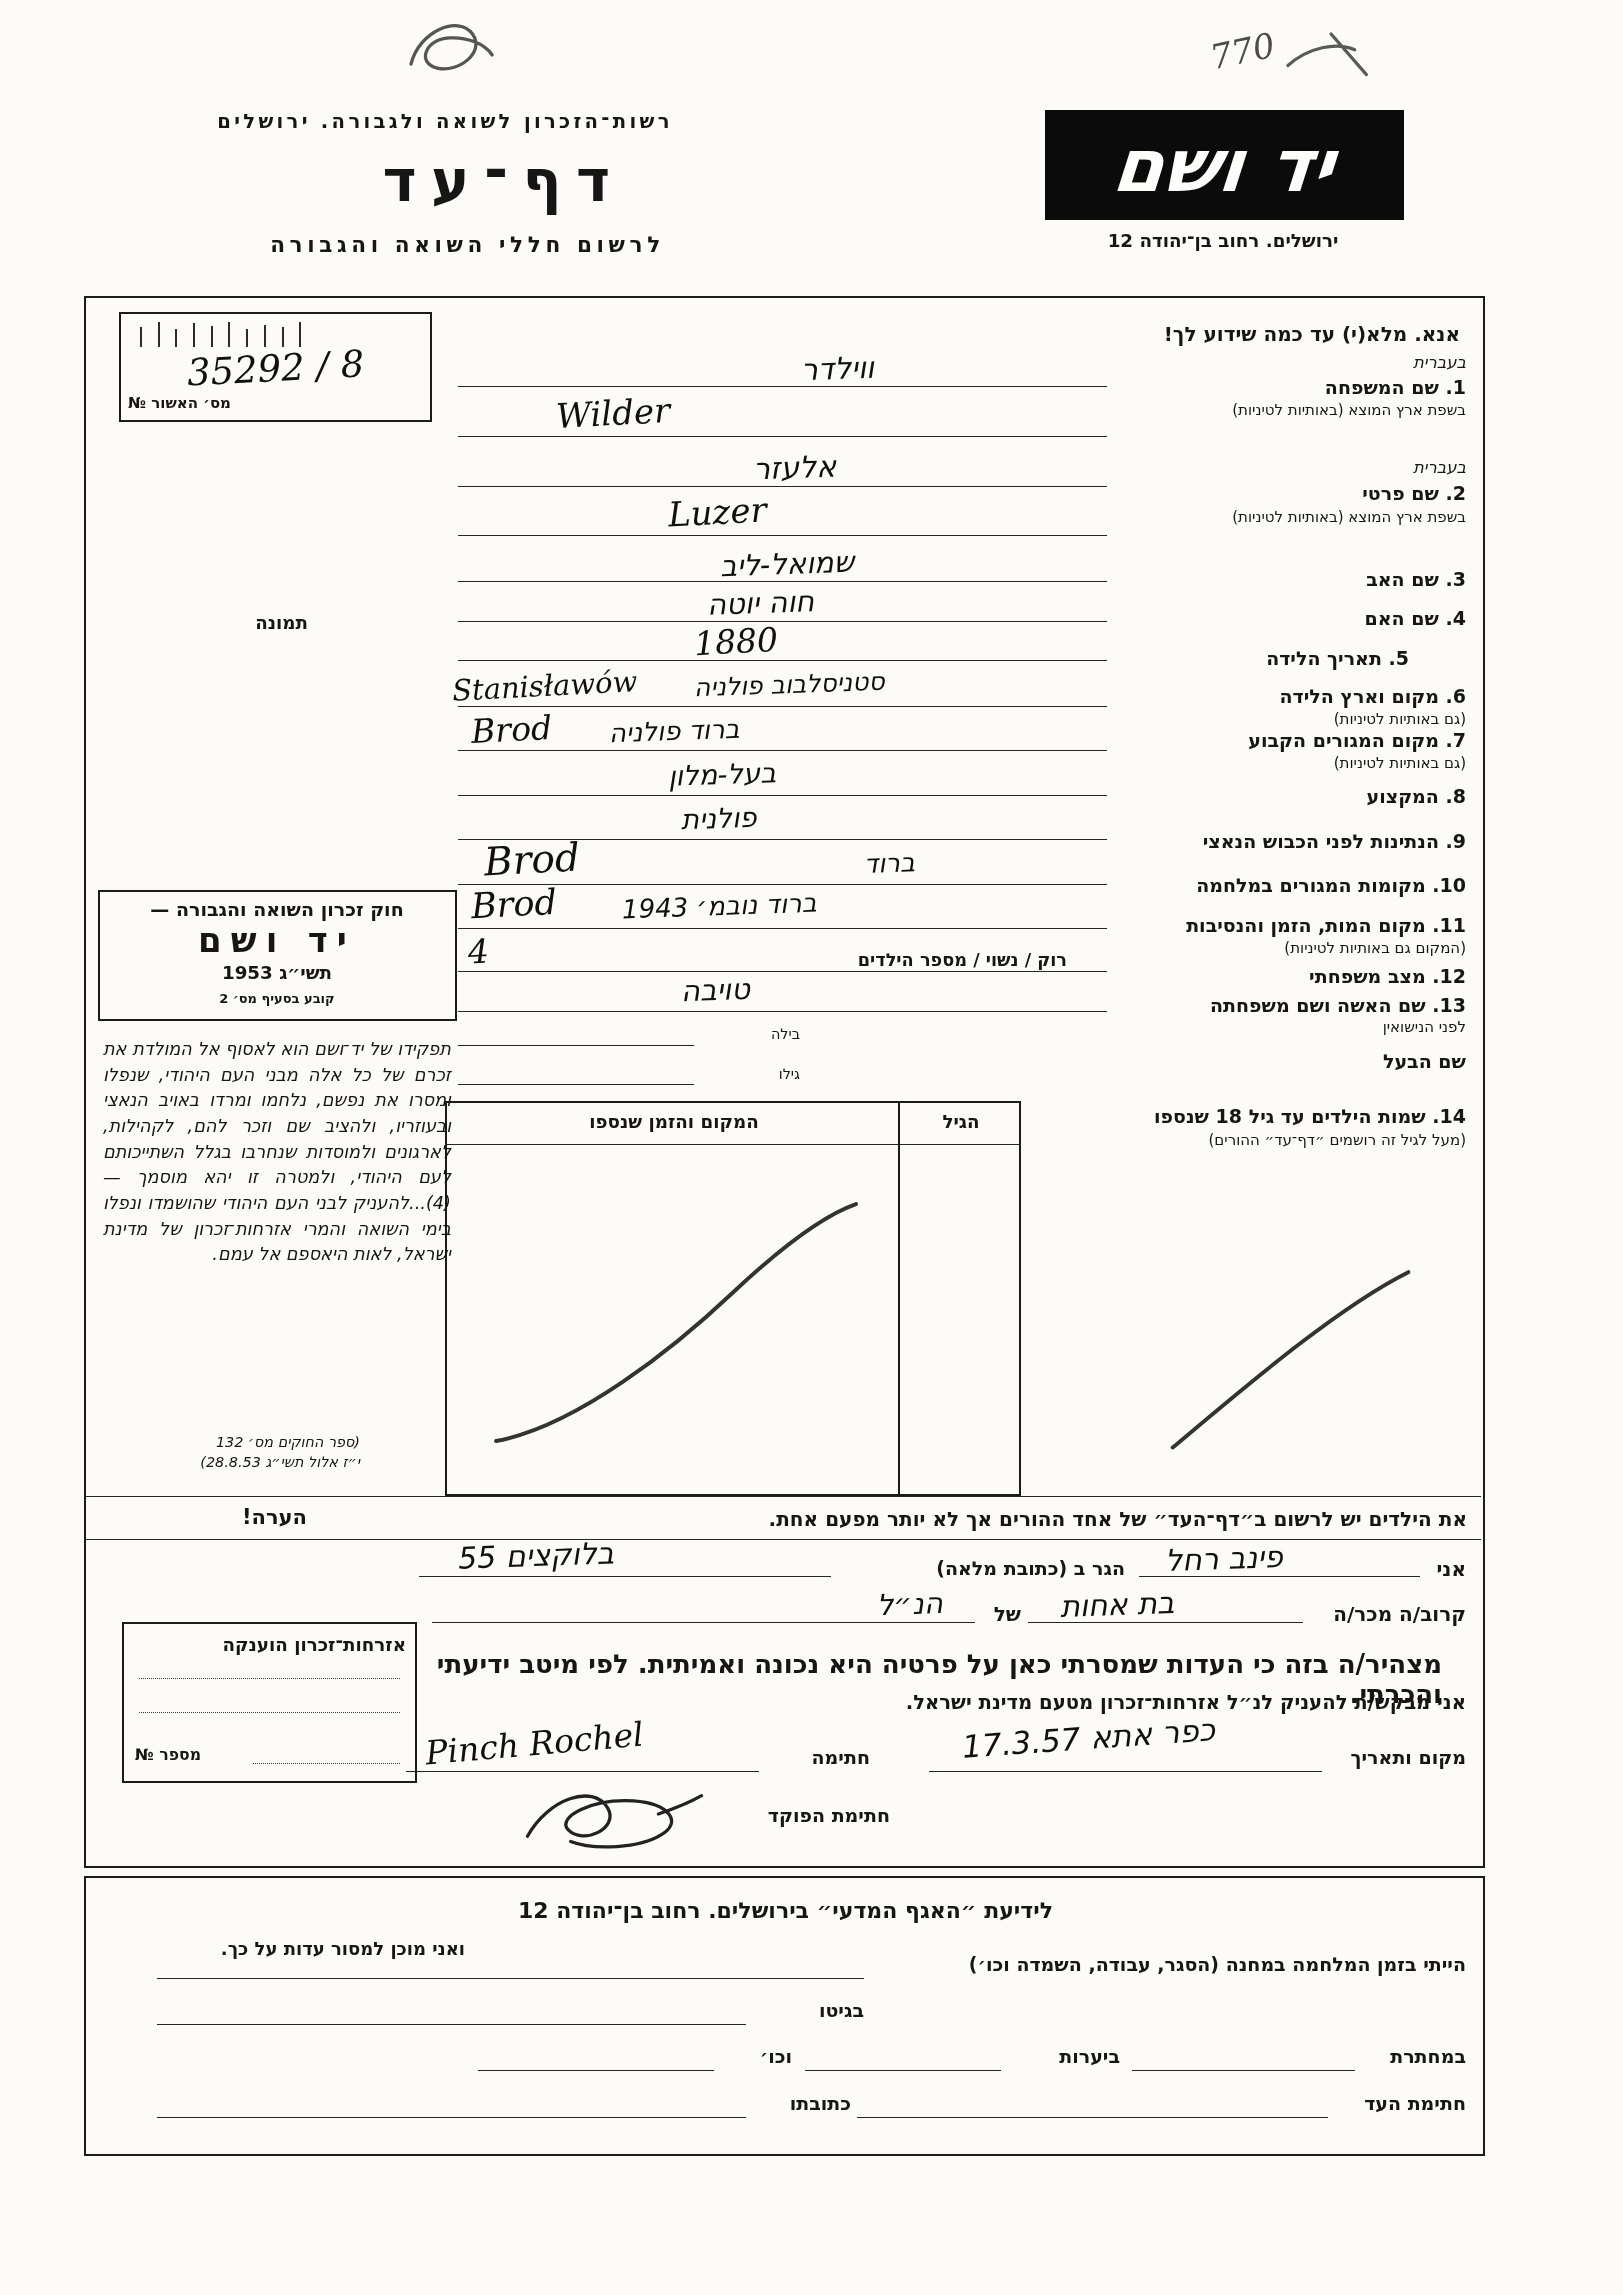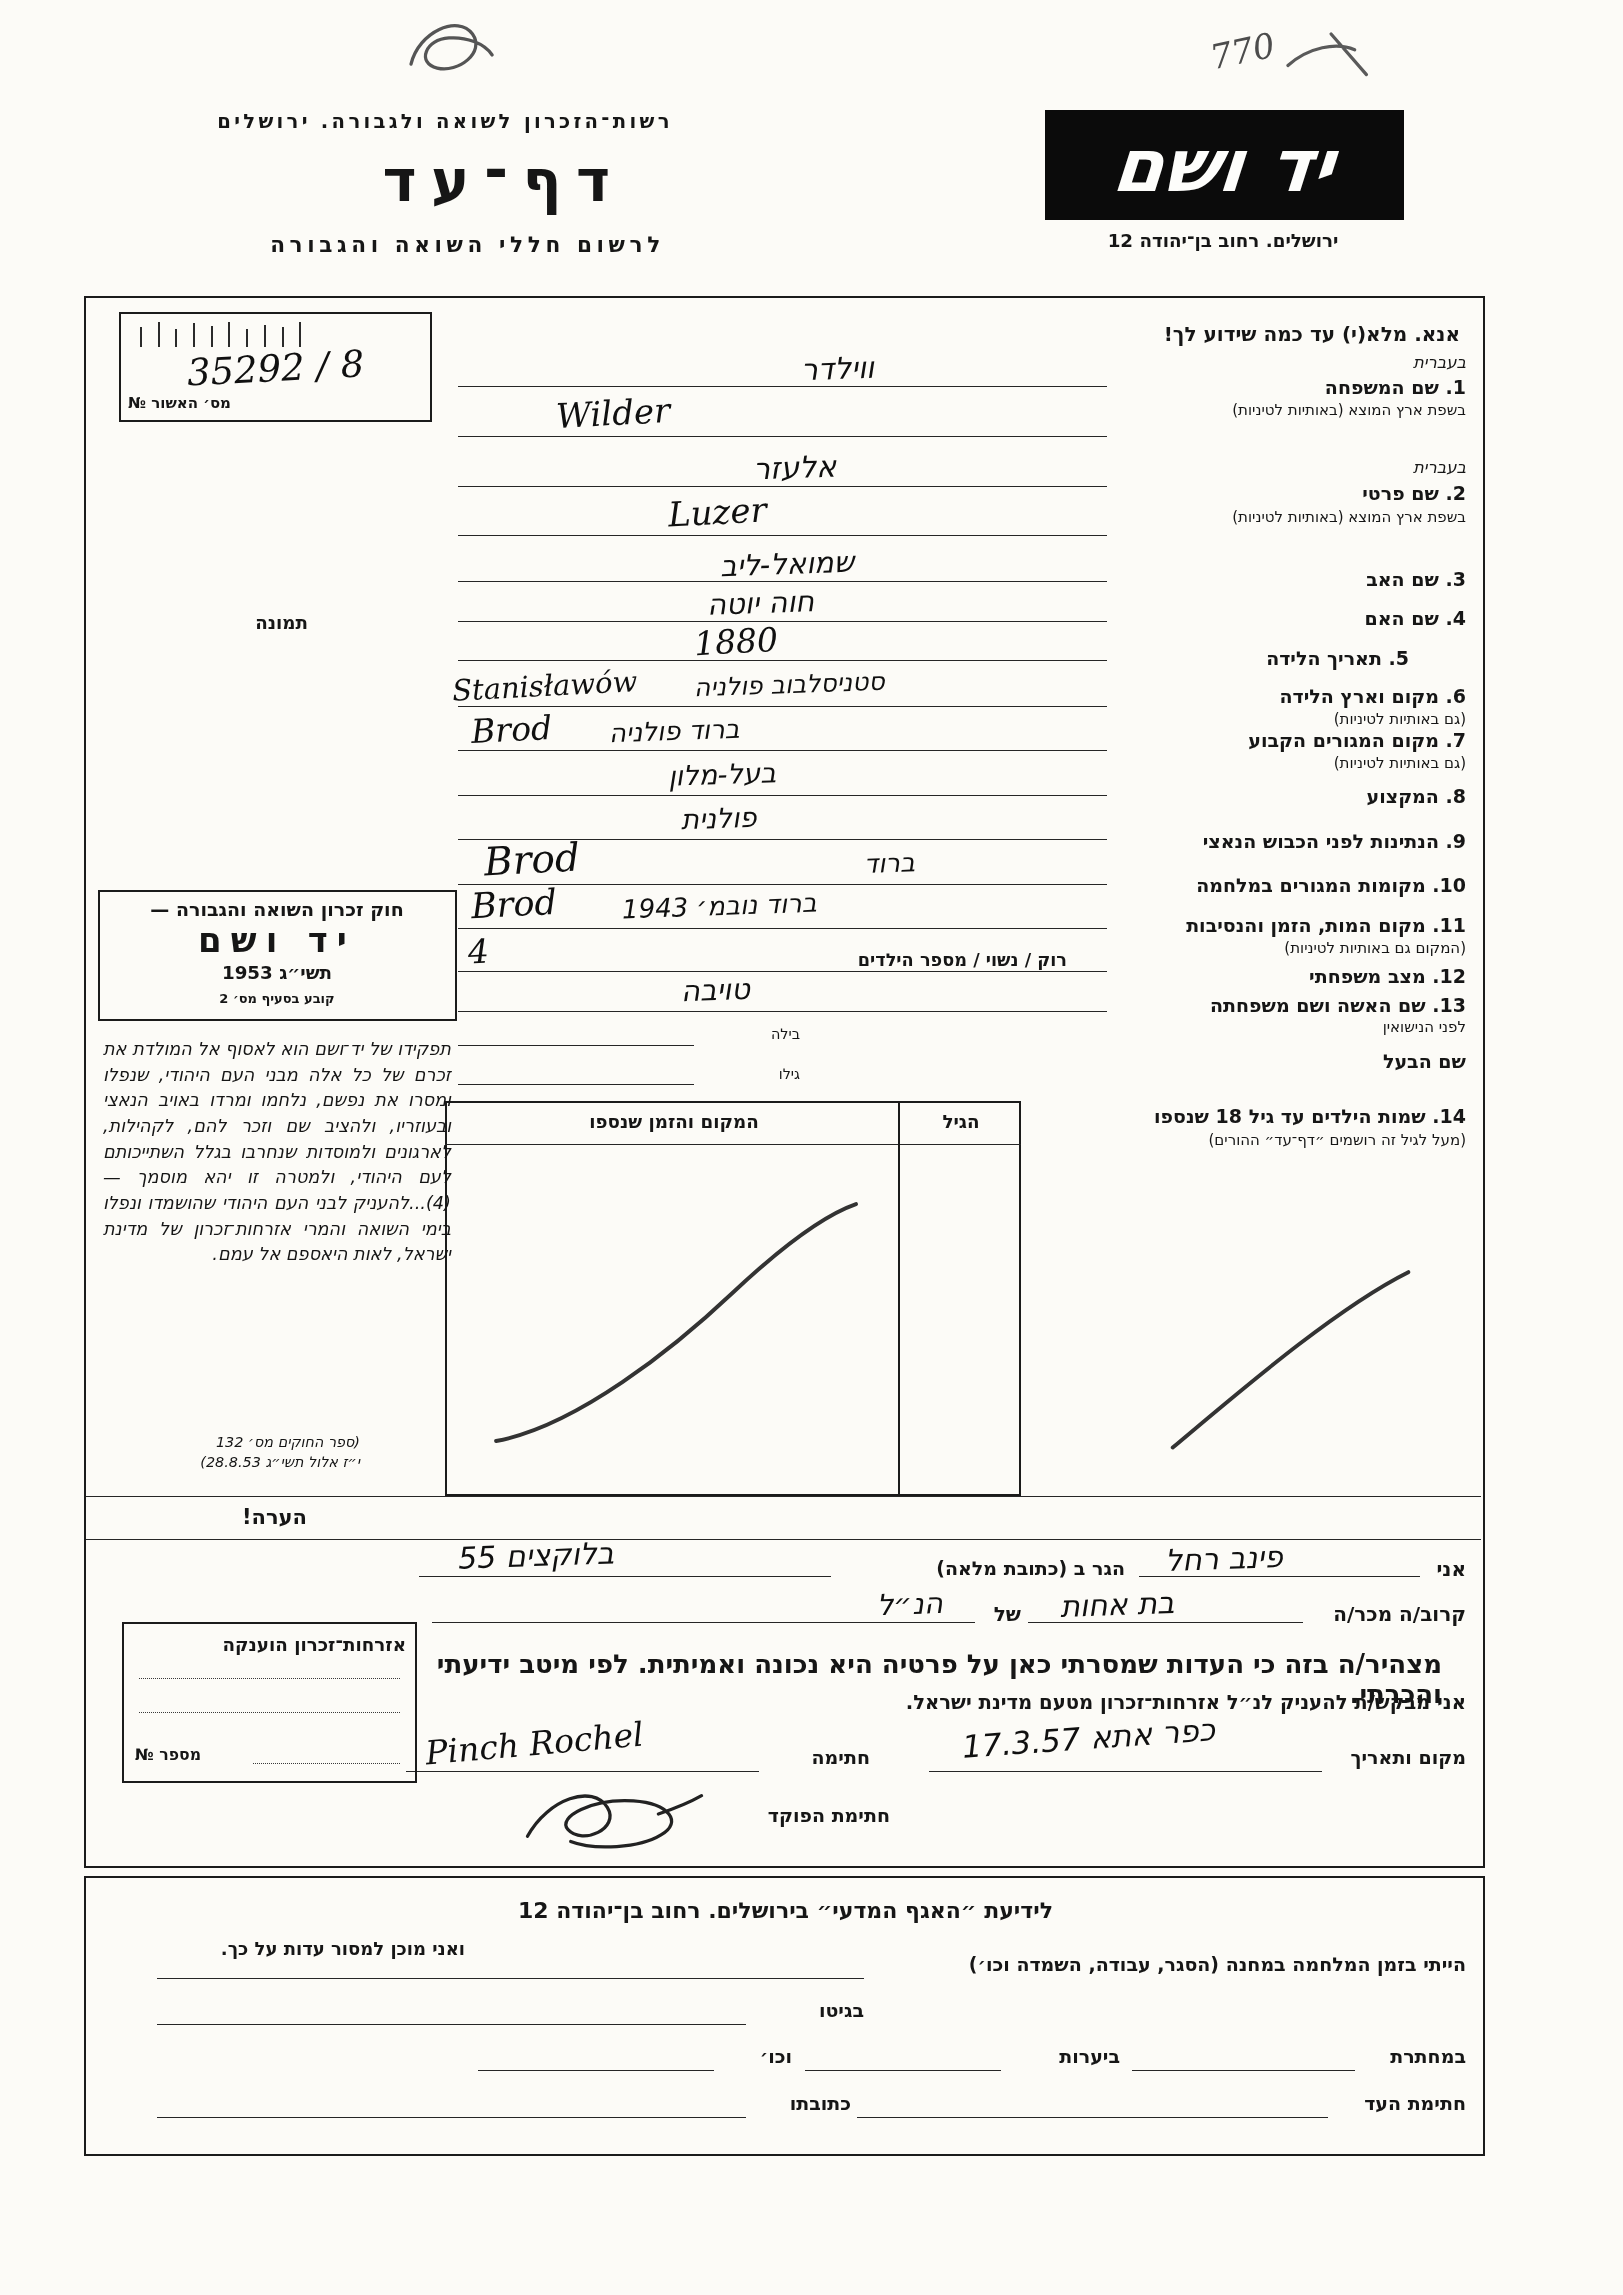--- a/index.html
+++ b/index.html
@@ -153,20 +153,21 @@
   <div style="position:absolute;left:898px;top:1101px;height:395px;border-left:2px solid #1b1b1b;z-index:1;"></div>
   <div class="lbl ctr" style="left:907px;top:1111px;width:108px;font-size:18.3px;">הגיל</div>
   <div class="lbl ctr" style="left:458px;top:1111px;width:432px;font-size:18.3px;">המקום והזמן שנספו</div>
 
   <div class="lbl" style="left:1034px;top:1105px;width:432px;">14. שמות הילדים עד גיל 18 שנספו</div>
   <div class="lbl sub" style="left:1034px;top:1131px;width:432px;">(מעל לגיל זה רושמים ״דף־עד״ ההורים)</div>
 
   <div class="line" style="left:86px;top:1496px;width:1395px;"></div>
   <div class="line" style="left:86px;top:1539px;width:1395px;"></div>
   <div class="lbl" style="left:189px;top:1505px;width:118px;font-size:21px;">הערה!</div>
+  <div class="lbl" style="left:367px;top:1507px;width:1100px;font-size:20px;">את הילדים יש לרשום ב״דף־העד״ של אחד ההורים אך לא יותר מפעם אחת.</div>
 
   <div class="lbl" style="left:1427px;top:1557px;width:39px;font-size:20px;">אני</div>
   <div class="hwh" style="left:1165px;top:1541px;font-size:30px;">פינב רחל</div>
   <div class="line" style="left:1139px;top:1576px;width:281px;"></div>
   <div class="lbl" style="left:844px;top:1557px;width:281px;">הגר ב (כתובת מלאה)</div>
   <div class="hwh" style="left:458px;top:1538px;font-size:30px;">בלוקצים 55</div>
   <div class="line" style="left:419px;top:1576px;width:412px;"></div>
 
   <div class="lbl" style="left:1309px;top:1602px;width:157px;font-size:20px;">קרוב/ה מכר/ה</div>
   <div class="hwh" style="left:1060px;top:1587px;font-size:30px;">בת אחות</div>

